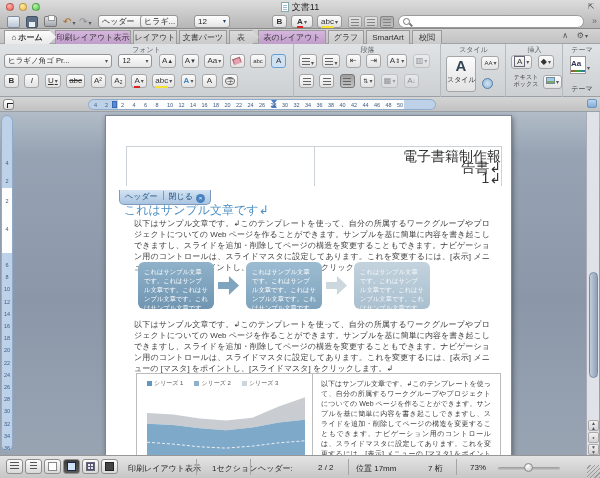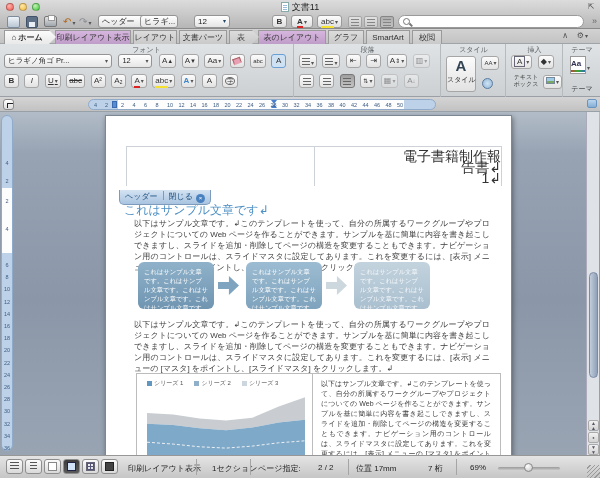--- a/index.html
+++ b/index.html
@@ -414,26 +414,26 @@
         <i></i>
       </div>
     <div class="vbtn dark-ic" style="left:101px;">
         <i></i>
       </div>
 
     <span class="sb-txt" style="left:128px;">印刷レイアウト表示</span>
     <span class="sb-sep" style="left:196px;"></span>
     <span class="sb-txt" style="left:212px;">1セクション</span>
     <span class="sb-sep" style="left:250px;"></span>
-    <span class="sb-txt" style="left:258px;">ページ指定:</span>
+    <span class="sb-txt" style="left:258px;">ヘッダー:</span>
     <span class="sb-txt" style="left:318px;">2 / 2</span>
     <span class="sb-sep" style="left:348px;"></span>
     <span class="sb-txt" style="left:356px;">位置 17mm</span>
     <span class="sb-txt" style="left:428px;">7 桁</span>
     <span class="sb-sep" style="left:456px;"></span>
 
-    <span class="sb-txt" style="left:470px;">69%</span>
+    <span class="sb-txt" style="left:470px;">73%</span>
     <div class="zoomtrack"></div>
     <div class="zoomknob"></div>
     <div class="grip"></div>
   </div>
 
 </div>
 
 </body></html>

